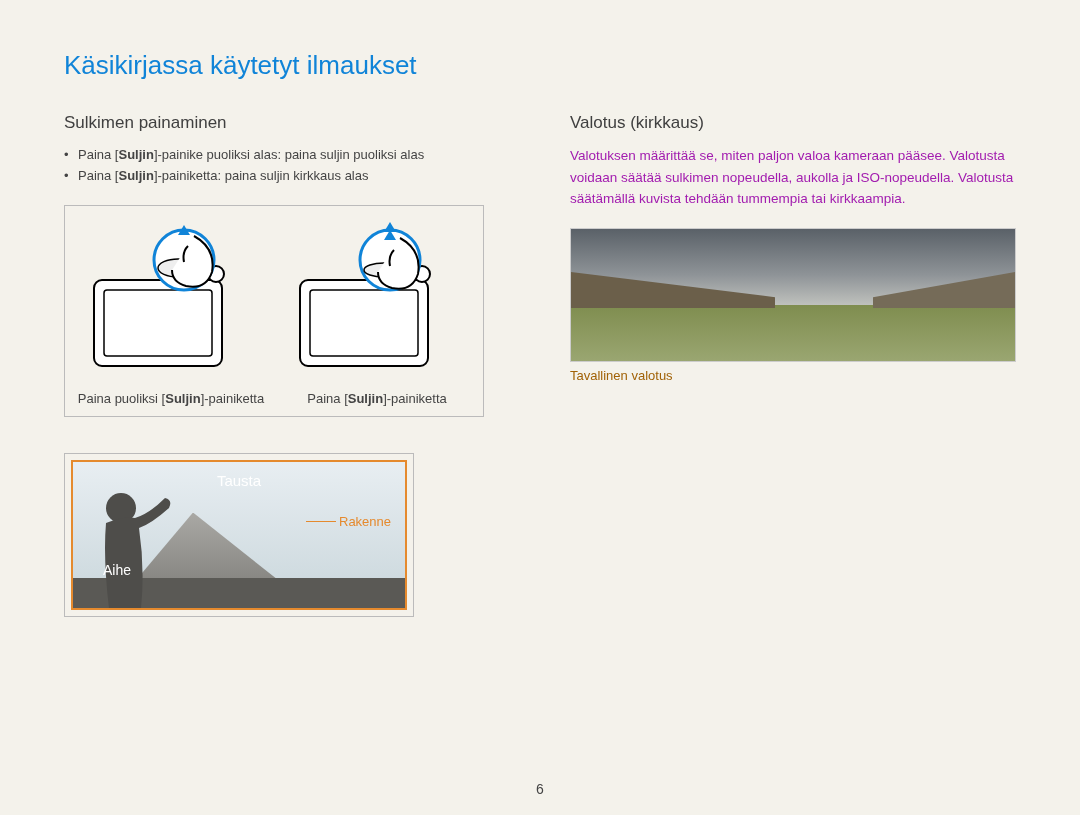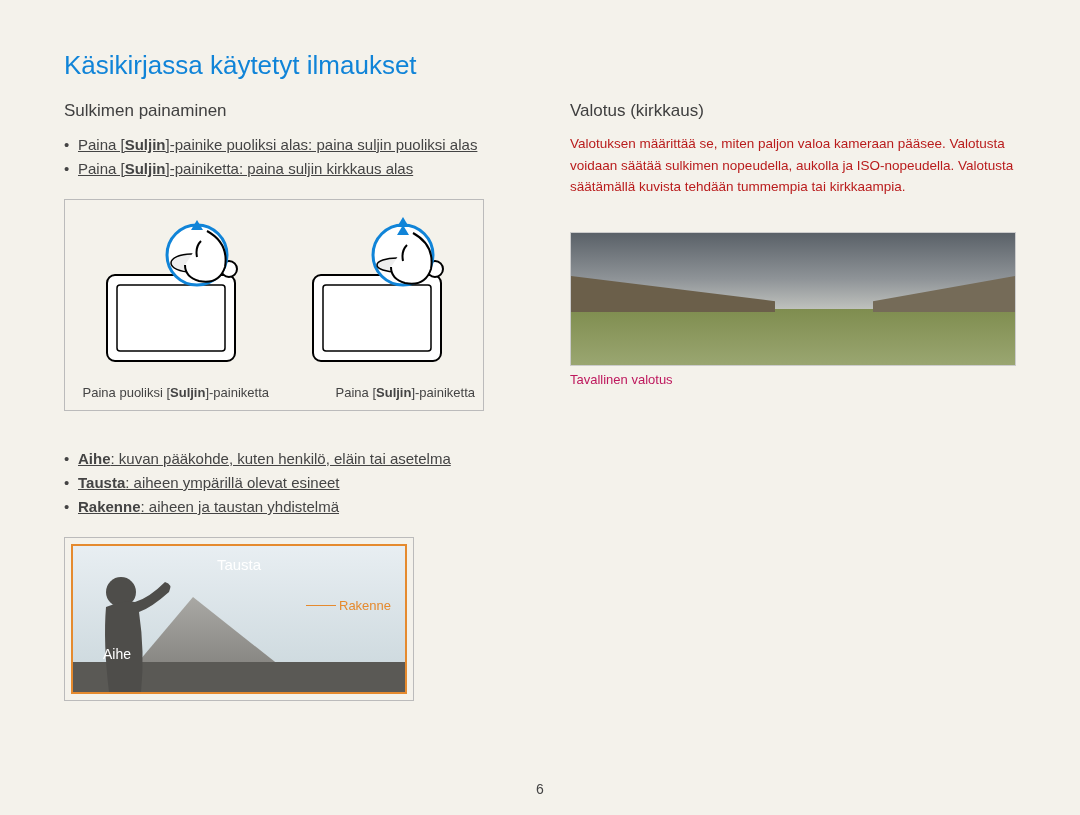--- a/index.html
+++ b/index.html
@@ -9,60 +9,59 @@
     background: #f4f2eb;
     font-family: Arial, Helvetica, sans-serif;
     color: #333;
     padding: 50px 64px 0 64px;
     position: relative;
   }
   h1.page-title {
     color: #1084d8;
     font-size: 26px;
     font-weight: 400;
-    margin-bottom: 20px;
+    margin-bottom: 32px;
   }
   .columns {
     display: flex;
     gap: 60px;
   }
   .col { flex: 1; }
   h2.section {
     font-size: 17px;
     font-weight: 400;
     color: #404040;
     margin-bottom: 12px;
   }
   ul.bullets {
     list-style: none;
     margin-bottom: 18px;
   }
   ul.bullets li {
-    font-size: 15px;
+    font-size: 13px;
     line-height: 1.6;
     padding-left: 14px;
     position: relative;
     color: #444;
-    text-decoration: underline;
   }
   ul.bullets li::before {
     content: "•";
     position: absolute;
     left: 0;
     color: #444;
   }
   .bold { font-weight: 700; }
   .figure-box {
     border: 1px solid #bbb;
     padding: 14px 8px 10px 8px;
     display: flex;
     gap: 10px;
     width: 420px;
   }
-  .fig-item { flex:1; display:flex; flex-direction:column; align-items:flex-end; }
+  .fig-item { flex:1; display:flex; flex-direction:column; align-items:center; }
   .camera-svg-wrap { height: 165px; display:flex; align-items:center; justify-content:center; }
   .caption {
     font-size: 13px;
     color: #444;
     text-align: center;
     margin-top: 6px;
   }
   .sec2 { margin-top: 36px; }
   .composition-box {
     border: 1px solid #bbb;
@@ -117,22 +116,22 @@
   }
   .rakenne-line {
     position:absolute;
     top:67px; left:241px;
     width:30px; height:1px;
     background:#e58a2e;
   }
   .para {
     font-size: 13.5px;
     line-height: 1.6;
-    color:#b91c1c;
-    margin-bottom: 34px;
+    color:#a21caf;
+    margin-bottom: 18px;
   }
   .photo-row {
     display:flex;
     gap: 24px;
   }
   .photo-item { flex:1; }
   .photo {
     width:100%;
     height:134px;
     border:1px solid #ccc;
@@ -150,21 +149,21 @@
   .normal .sky { background: linear-gradient(#5a6168,#8e9397 60%, #bfc1bd); }
   .normal .water { background: linear-gradient(#7f8d4f,#9aa671); }
   .normal .bldg-l { background:#6b5f4a; }
   .normal .bldg-r { background:#756b58; }
   .over .sky { background: linear-gradient(#b9bdbf,#e2e3e2 60%, #f0f0ee); }
   .over .water { background: linear-gradient(#b9c48f,#ced7ad); }
   .over .bldg-l { background:#b2a992; }
   .over .bldg-r { background:#bcb4a0; }
   .photo-cap {
     font-size:13px;
-    color:#be185d;
+    color:#a16207;
     margin-top:6px;
   }
   .page-num {
     position:absolute;
     bottom:18px;
     left:0; right:0;
     text-align:center;
     font-size:14px;
     color:#444;
   }
@@ -219,31 +218,20 @@
             <polygon points="98,8 92,18 104,18" fill="#1084d8"></polygon>
           </svg>
         </div>
         <div class="caption">
           <span>Paina [</span><span class="bold">Suljin</span><span>]-painiketta</span>
         </div>
       </div>
     </div>
 
     <div class="sec2">
-      <ul class="bullets">
-        <li>
-          <span class="bold">Aihe</span><span>: kuvan pääkohde, kuten henkilö, eläin tai asetelma</span>
-        </li>
-        <li>
-          <span class="bold">Tausta</span><span>: aiheen ympärillä olevat esineet</span>
-        </li>
-        <li>
-          <span class="bold">Rakenne</span><span>: aiheen ja taustan yhdistelmä</span>
-        </li>
-      </ul>
 
       <div class="composition-box">
         <div class="comp-frame">
           <div class="comp-sky"></div>
           <div class="comp-mountain"></div>
           <div class="comp-ground"></div>
           <div class="comp-person">
             <svg width="90" height="120" viewBox="0 0 90 120">
               <circle cx="30" cy="20" r="15" fill="#4e4d4a"></circle>
               <path d="M15 35 Q12 70 18 120 L50 120 Q54 80 48 40 Q60 36 78 20 Q82 12 74 10 Q58 26 44 30 Q34 28 15 35 Z" fill="#4e4d4a"></path>

